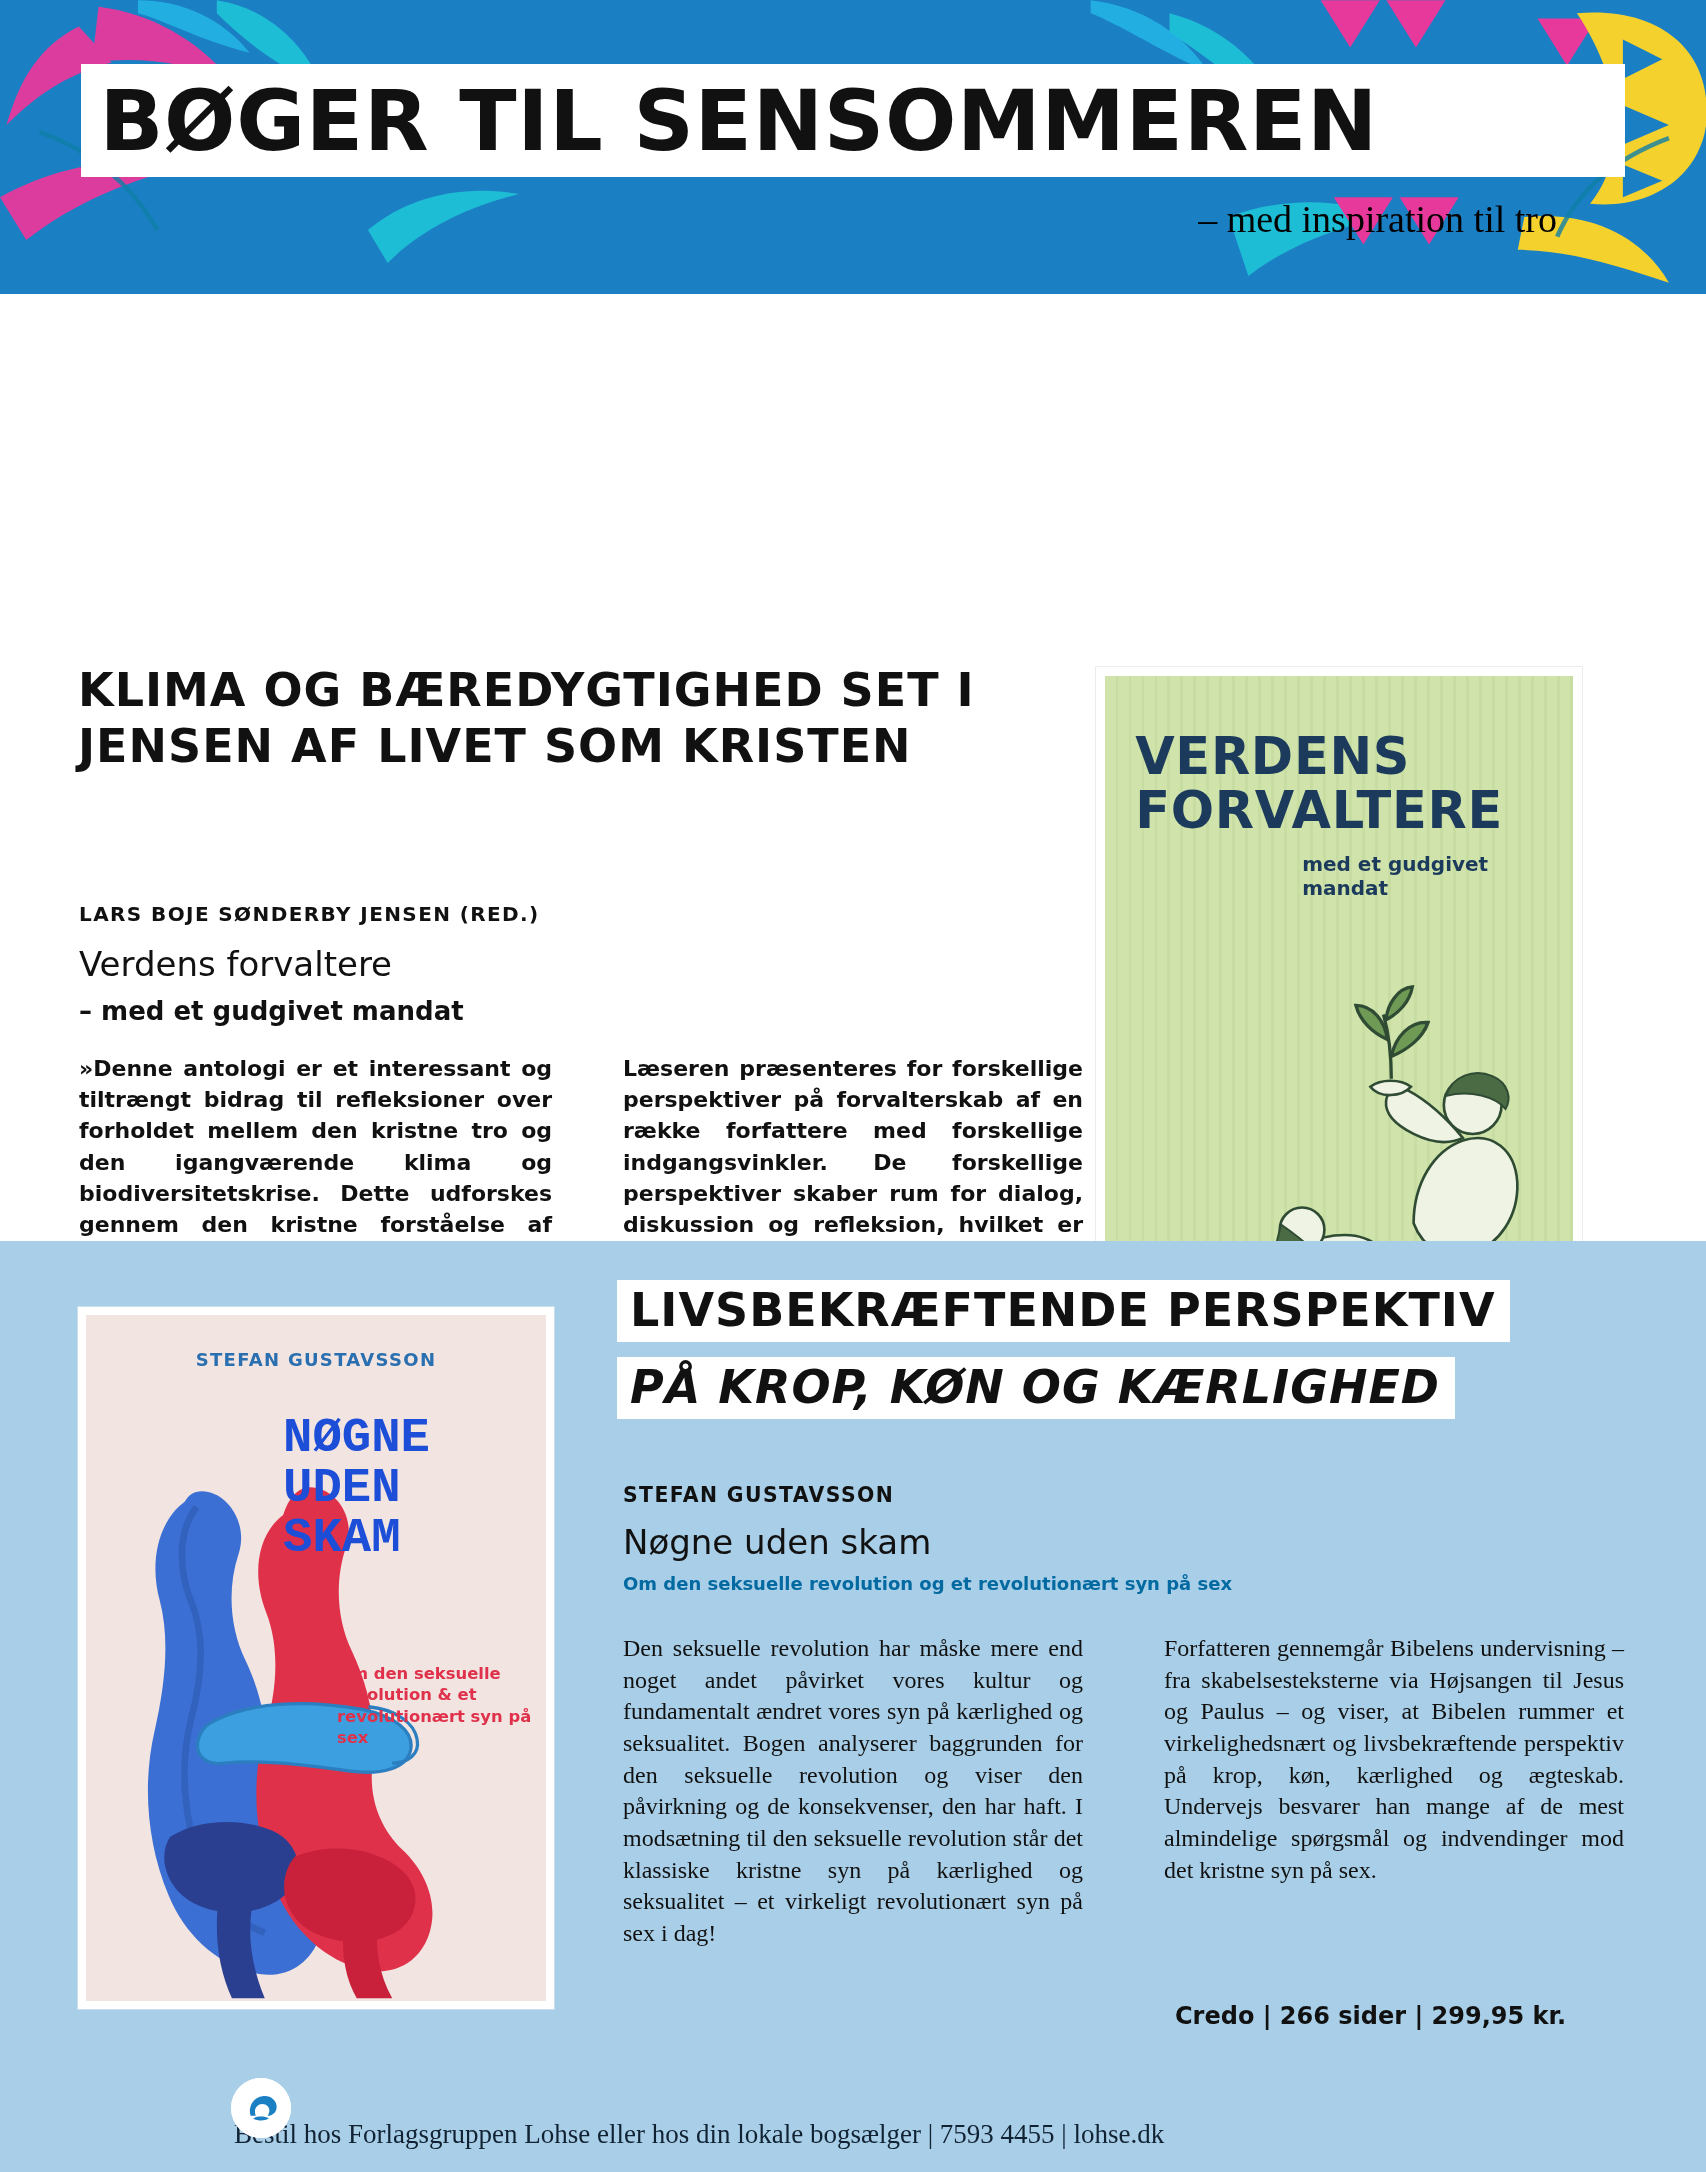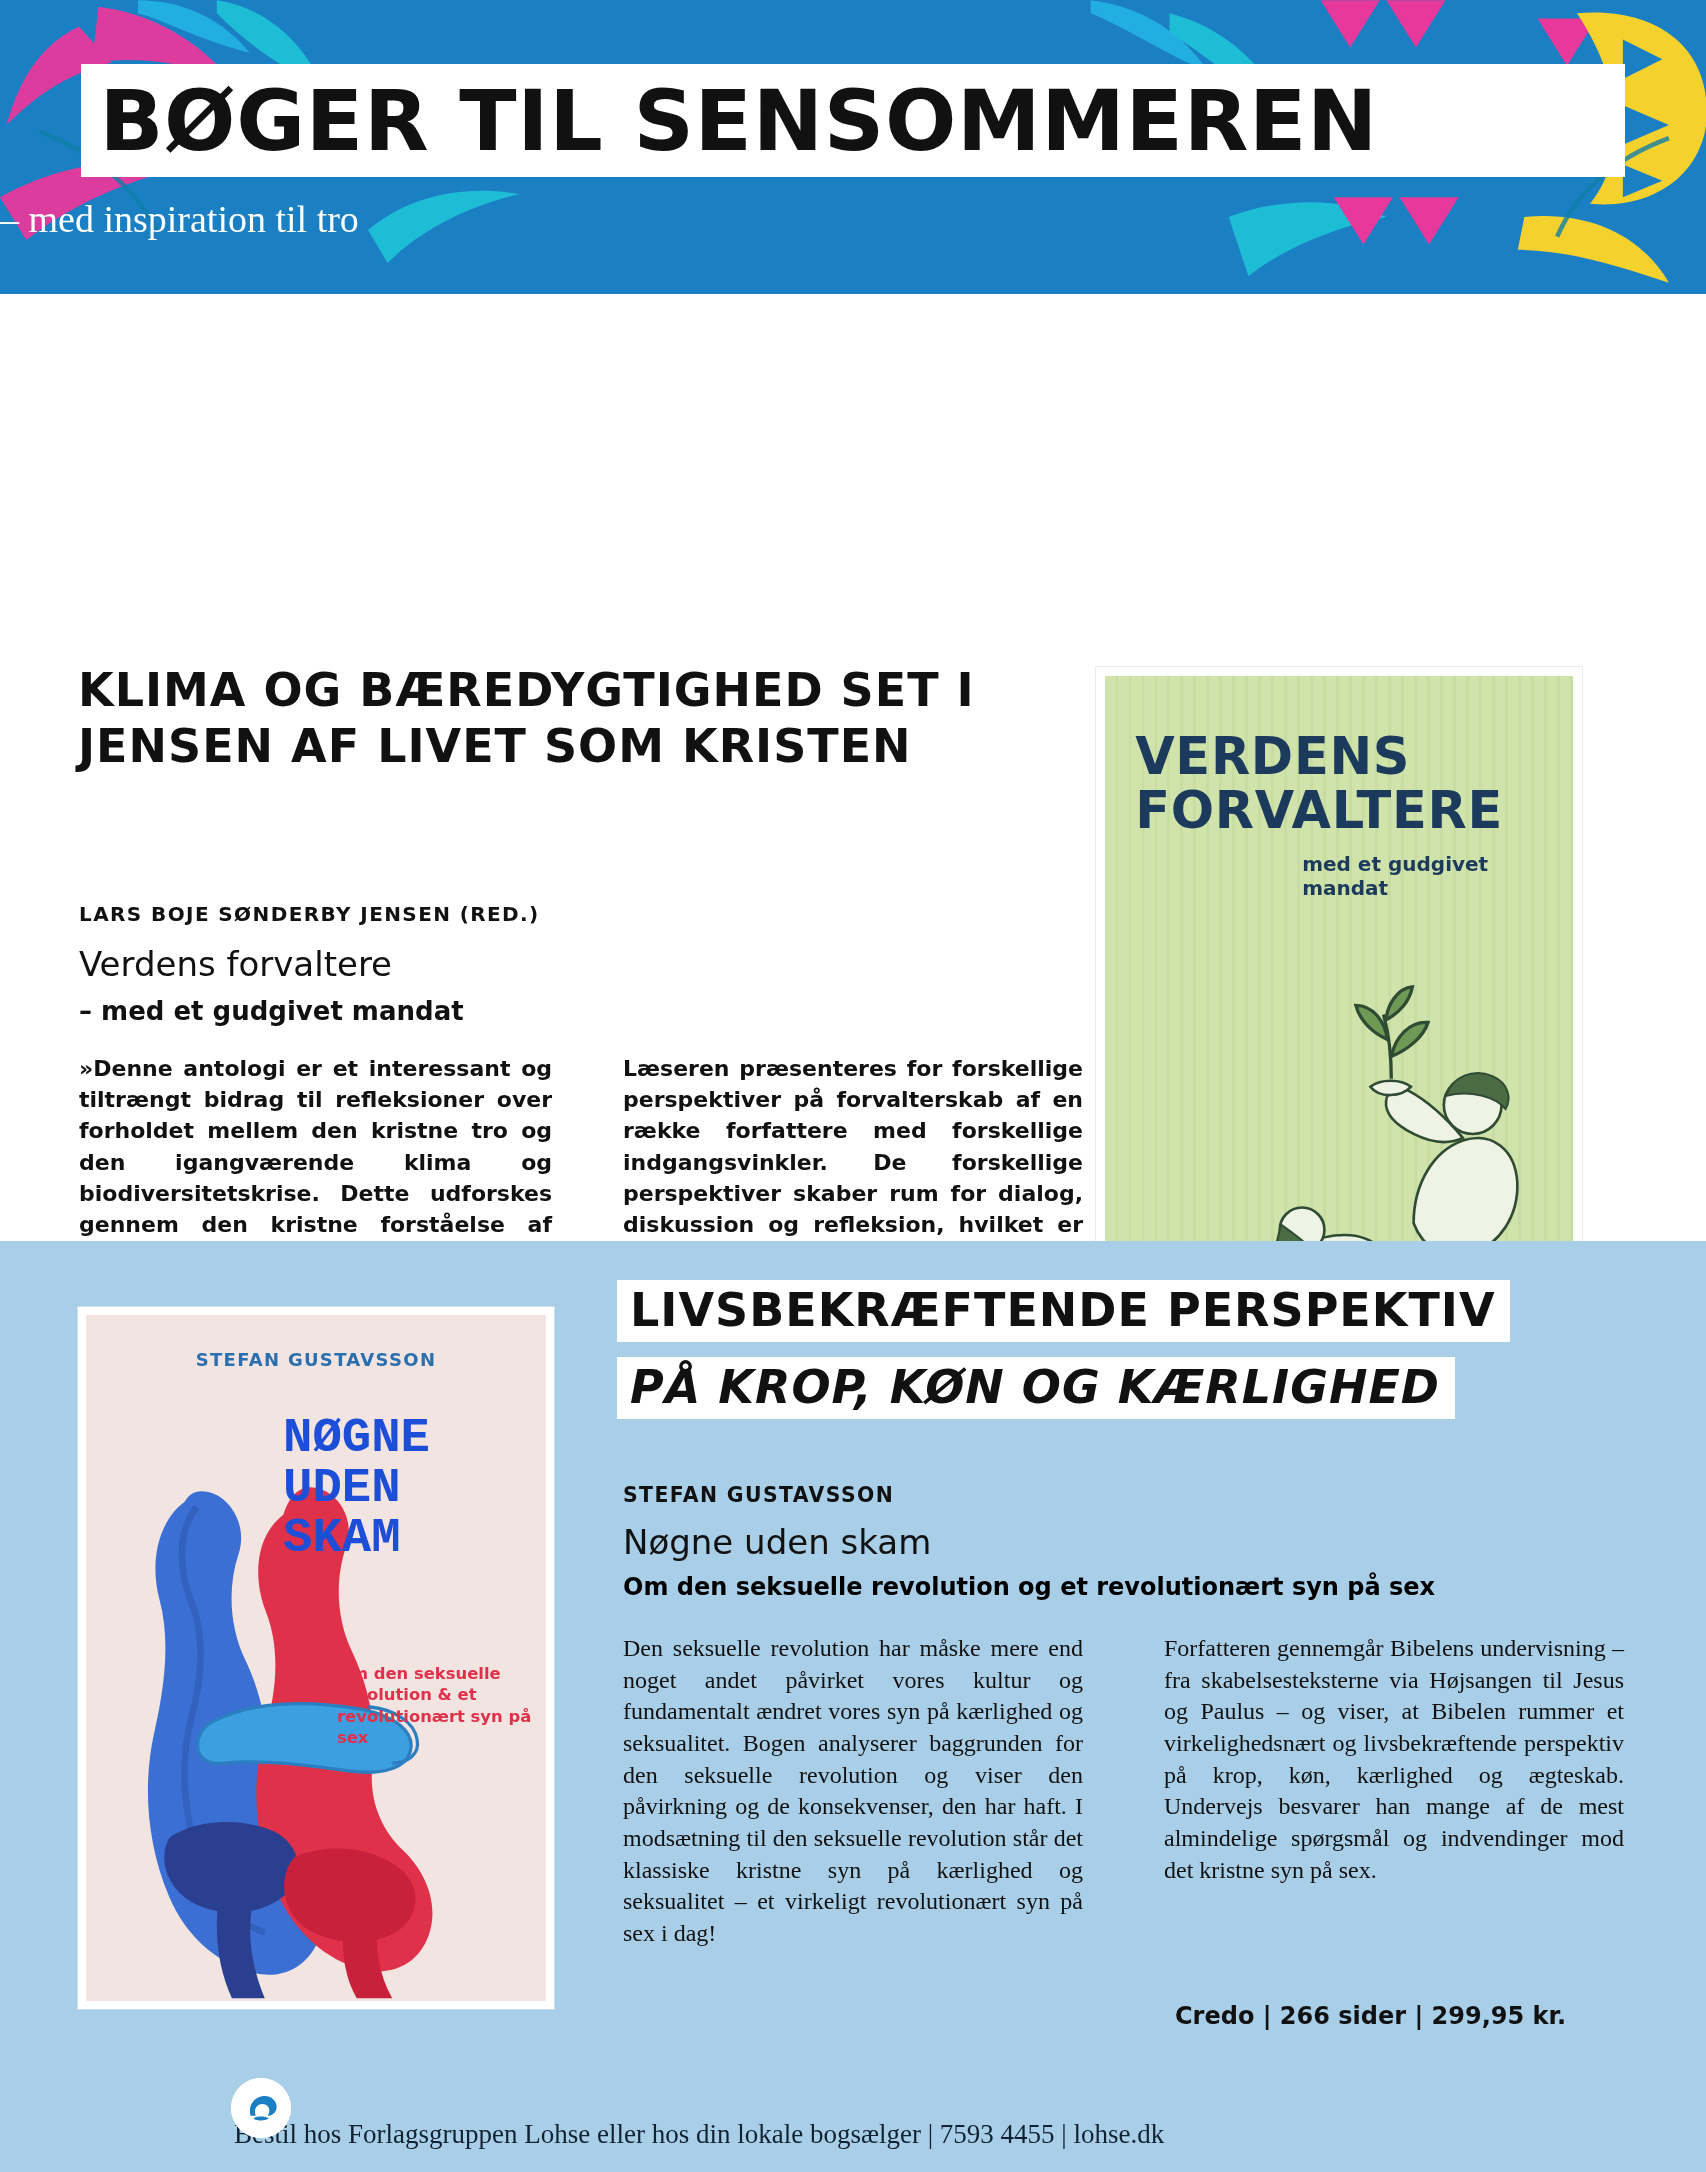--- a/index.html
+++ b/index.html
@@ -39,22 +39,22 @@
     letter-spacing: 0.7px;
     font-weight: 800;
     color: #111111;
     font-family: "DejaVu Sans", sans-serif;
   }
   .subtitle {
     position: absolute;
     left: 0;
     top: 197px;
     width: 1557px;
-    text-align: left;
-    color: #ffffff;
+    text-align: right;
+    color: #000000;
     font-family: "Liberation Serif", serif;
     font-size: 38px;
   }
 
   
   .sec1 {
     position: relative;
     width: 1707px;
     height: 947px;
     background: #ffffff;
@@ -238,21 +238,21 @@
     font-size: 20.4px; font-weight: 700; letter-spacing: 1.4px; color:#111;
   }
   .b2-title {
     position: absolute; left: 623px; top: 281px;
     font-family: "DejaVu Sans", sans-serif;
     font-size: 34px; font-weight: 500; color:#111;
   }
   .b2-sub {
     position: absolute; left: 623px; top: 332px;
     font-family: "DejaVu Sans", sans-serif;
-    font-size: 24px; font-weight: 700; color:#000000;
+    font-size: 18px; font-weight: 700; color:#0369a1;
   }
   .s2-col-left { position:absolute; left: 623px; top: 392px; width: 460px; }
   .s2-col-right { position:absolute; left: 1164px; top: 392px; width: 460px; }
   .s2-meta { position:absolute; left: 1164px; top: 750px; }
 
   
   .cover2 {
     position: absolute;
     left: 78px;
     top: 66px;

